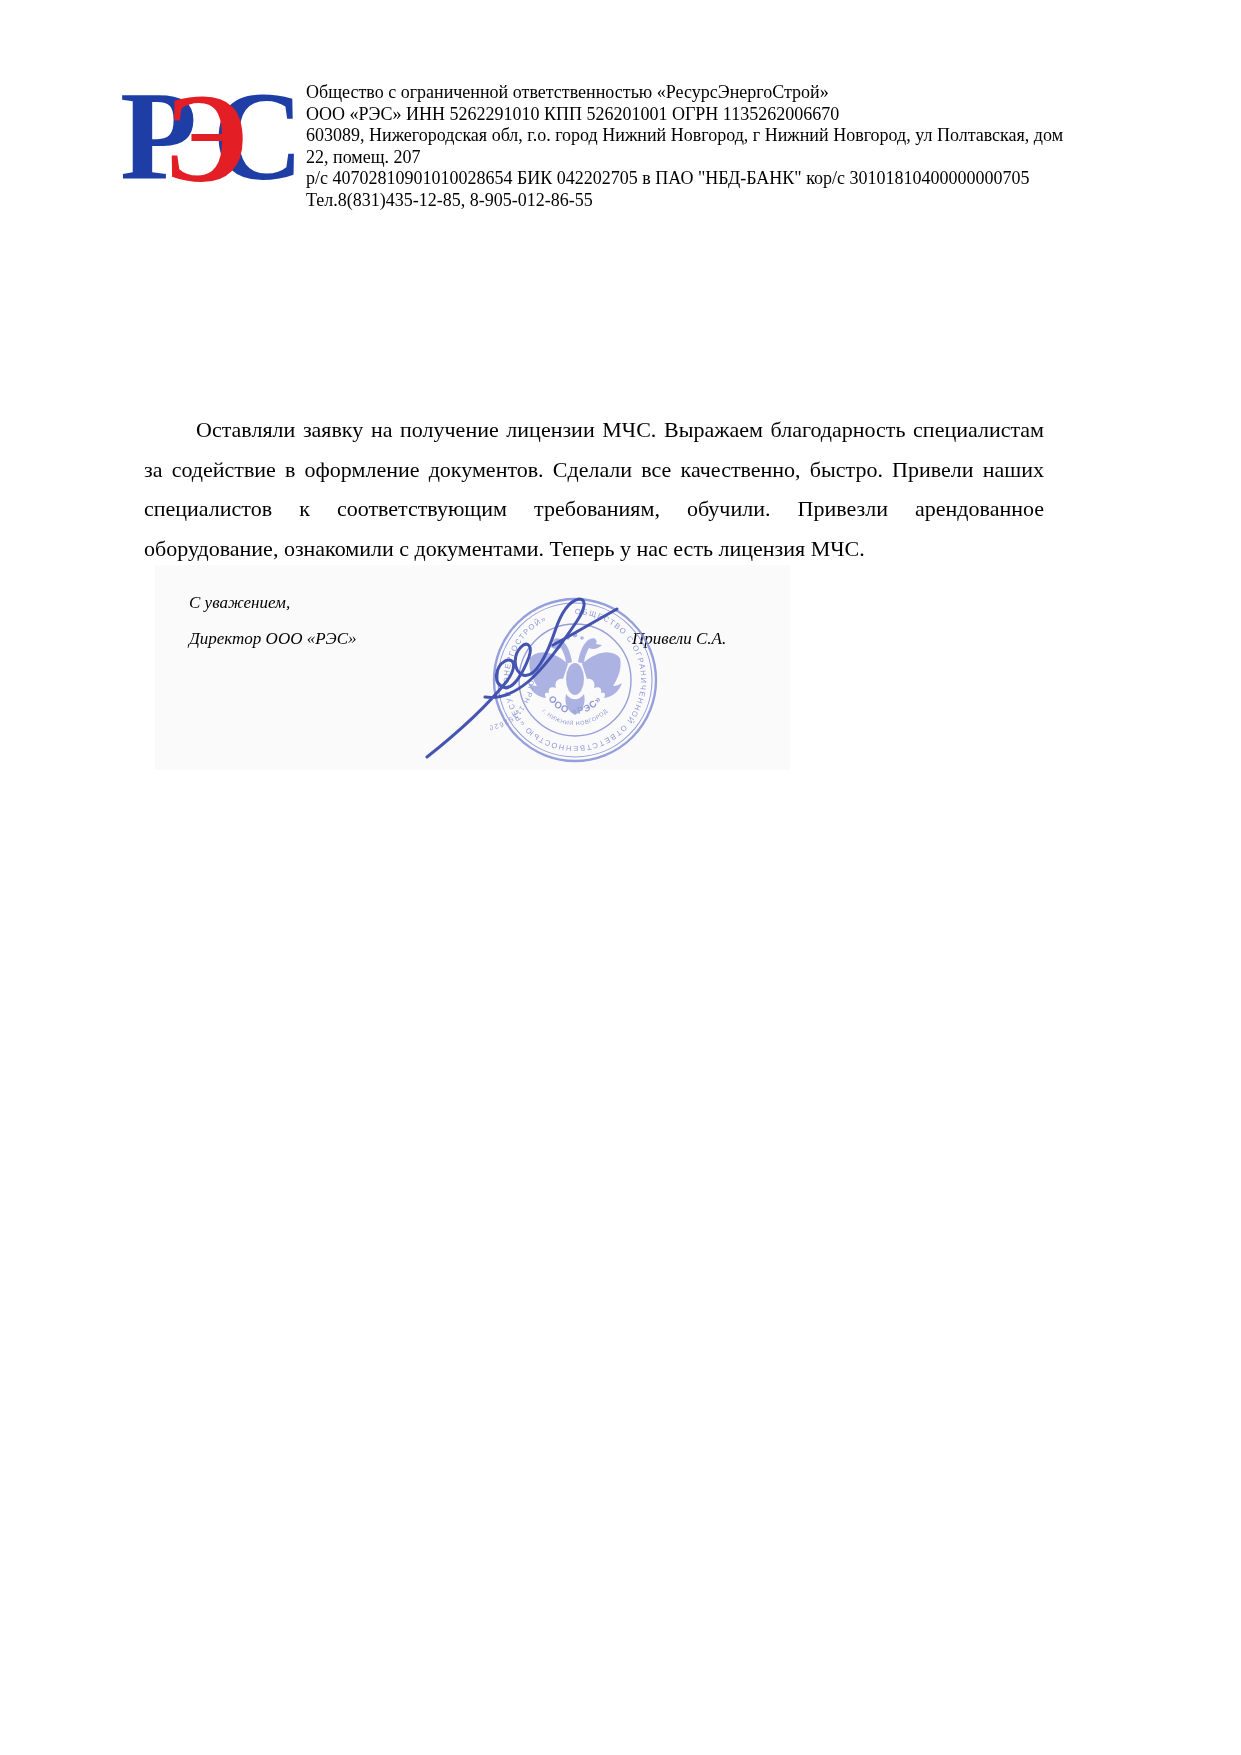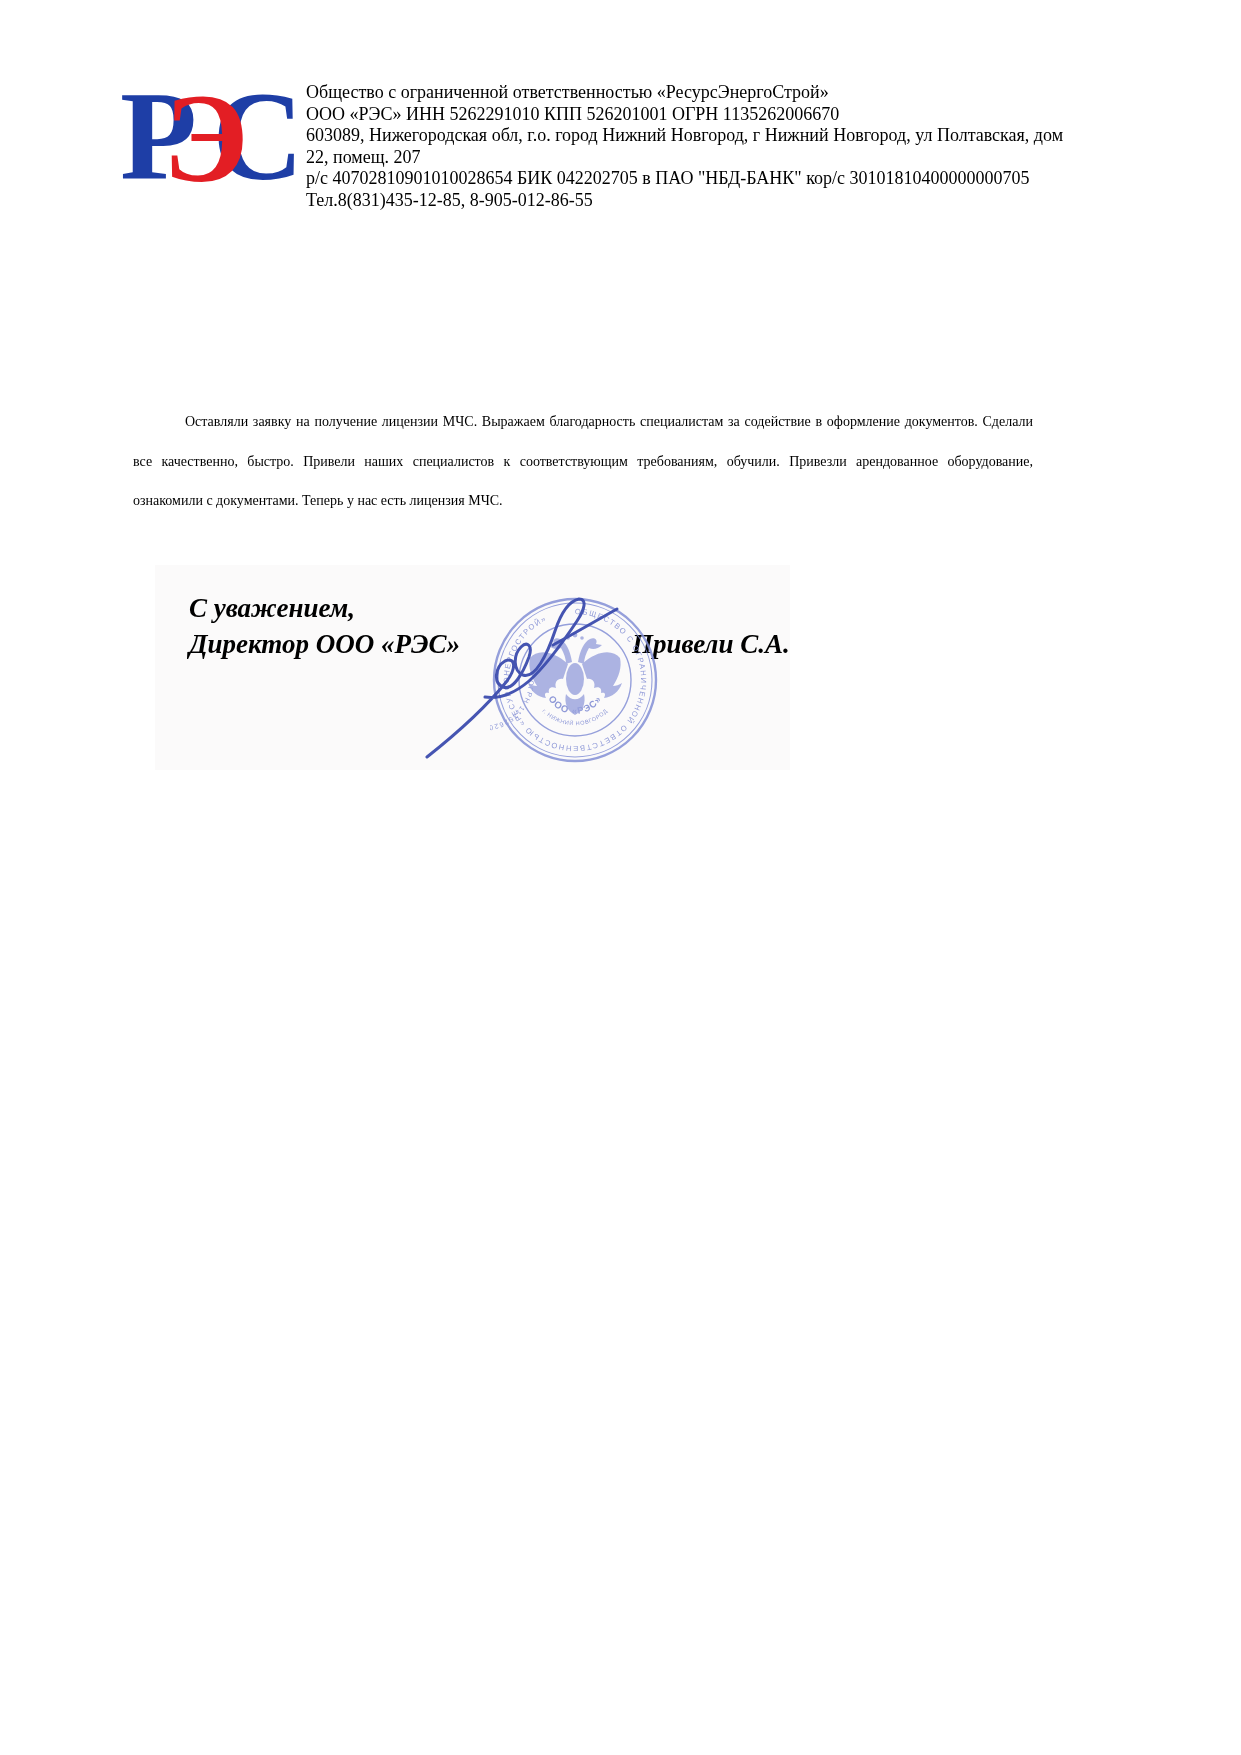--- a/index.html
+++ b/index.html
@@ -13,27 +13,27 @@
   .logo span { position:relative; display:inline-block; }
   .logo .l-r { color:#1e3ea6; z-index:1; }
   .logo .l-e { color:#e31e24; margin-left:-34px; z-index:3; top:2px; }
   .logo .l-s { color:#1e3ea6; margin-left:-36px; z-index:2; }
   
   .header-text { position:absolute; left:306px; top:82px; width:940px;
                  font-size:18px; line-height:21.6px; }
   
   .ref-block { position:absolute; left:133px; top:257px; font-size:21px; line-height:30px; }
   
-  .body-par { position:absolute; left:133px; top:388px; width:900px;
-              font-size:14px; line-height:39.5px; text-align:justify; text-indent:52px; }
+  .body-par { position:absolute; left:144px; top:388px; width:900px;
+              font-size:22px; line-height:39.5px; text-align:justify; text-indent:52px; }
   
   .sig-block { position:absolute; left:155px; top:565px; width:635px; height:205px;
                background:#fbfafa; }
   .sig-closing, .sig-title, .sig-name {
-    position:absolute; font-size:27px; font-weight:bold; font-style:italic; white-space:nowrap; }
+    position:absolute; font-size:17px; font-weight:normal; font-style:italic; white-space:nowrap; }
   .sig-closing { left:34px; top:28px; }
   .sig-title   { left:34px; top:64px; }
   .sig-name    { left:477px; top:64px; }
   .stamp-svg { position:absolute; left:335px; top:30px; }
   .signature-svg { position:absolute; left:0; top:0; }
   .stamp-ring { fill:none; stroke:#8490d6; }
   .stamp-text { fill:#7d89d2; font-family:"Liberation Sans","DejaVu Sans",sans-serif; }
 </style>
 </head>
 <body>

